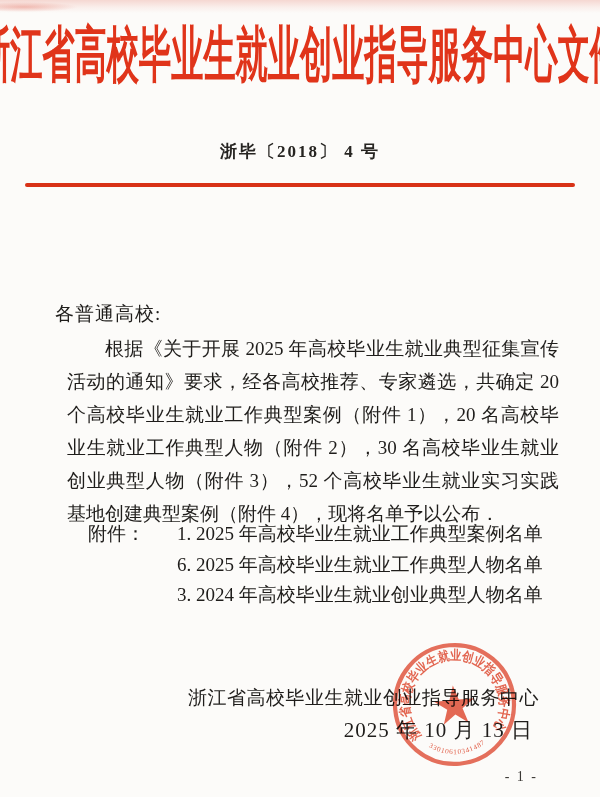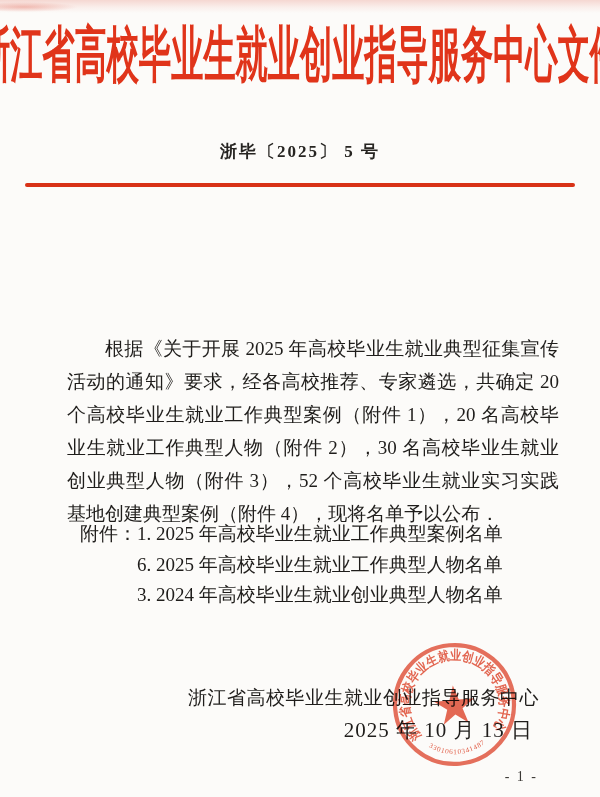--- a/index.html
+++ b/index.html
@@ -65,27 +65,27 @@
     letter-spacing:1px;
   }
   .paragraph{
     position:absolute;top:320px;left:55px;width:492px;margin:12px;
     font-size:19px;line-height:33px;
     text-align:justify;text-justify:inter-ideograph;
     text-indent:2em;
     letter-spacing:0;
   }
   .attachments{
-    position:absolute;top:519px;left:80px;width:462px;
+    position:absolute;top:519px;left:88px;width:462px;
     display:flex;align-items:flex-start;
     font-size:19px;line-height:30.5px;
   }
   .att-label{flex:none;white-space:nowrap;}
   .att-items{flex:1;min-width:0;}
-  .att-item{text-align:left;}
+  .att-item{text-align:left;margin-left:32px;}
   .signature{
     position:absolute;top:685px;right:61px;
     font-size:19px;letter-spacing:0.5px;
     white-space:nowrap;
   }
   .sign-date{
     position:absolute;top:716px;right:67px;
     font-size:21px;letter-spacing:1px;
     white-space:nowrap;
   }
@@ -113,25 +113,26 @@
 
 <div class="page">
 
   <div class="scan-tint"></div>
   <div class="scan-blob"></div>
 
   <div class="org-title">
     <span>浙江省高校毕业生就业创业指导服务中心文件</span>
   </div>
 
-  <div class="doc-number">浙毕〔2025〕 5 号</div>
+  <div class="doc-number">浙毕〔2018〕 4 号</div>
 
   <div class="red-rule"></div>
 
 
+  <div class="salutation">各普通高校:</div>
 
   <p class="paragraph">根据《关于开展 2025 年高校毕业生就业典型征集宣传活动的通知》要求，经各高校推荐、专家遴选，共确定 20 个高校毕业生就业工作典型案例（附件 1），20 名高校毕业生就业工作典型人物（附件 2），30 名高校毕业生就业创业典型人物（附件 3），52 个高校毕业生就业实习实践基地创建典型案例（附件 4），现将名单予以公布．</p>
 
   <div class="attachments">
     <span class="att-label">附件：</span>
     <div class="att-items" id="att-items">
         <div class="att-item">1. 2025 年高校毕业生就业工作典型案例名单</div>
         <div class="att-item">6. 2025 年高校毕业生就业工作典型人物名单</div>
         <div class="att-item">3. 2024 年高校毕业生就业创业典型人物名单</div>
       </div>

